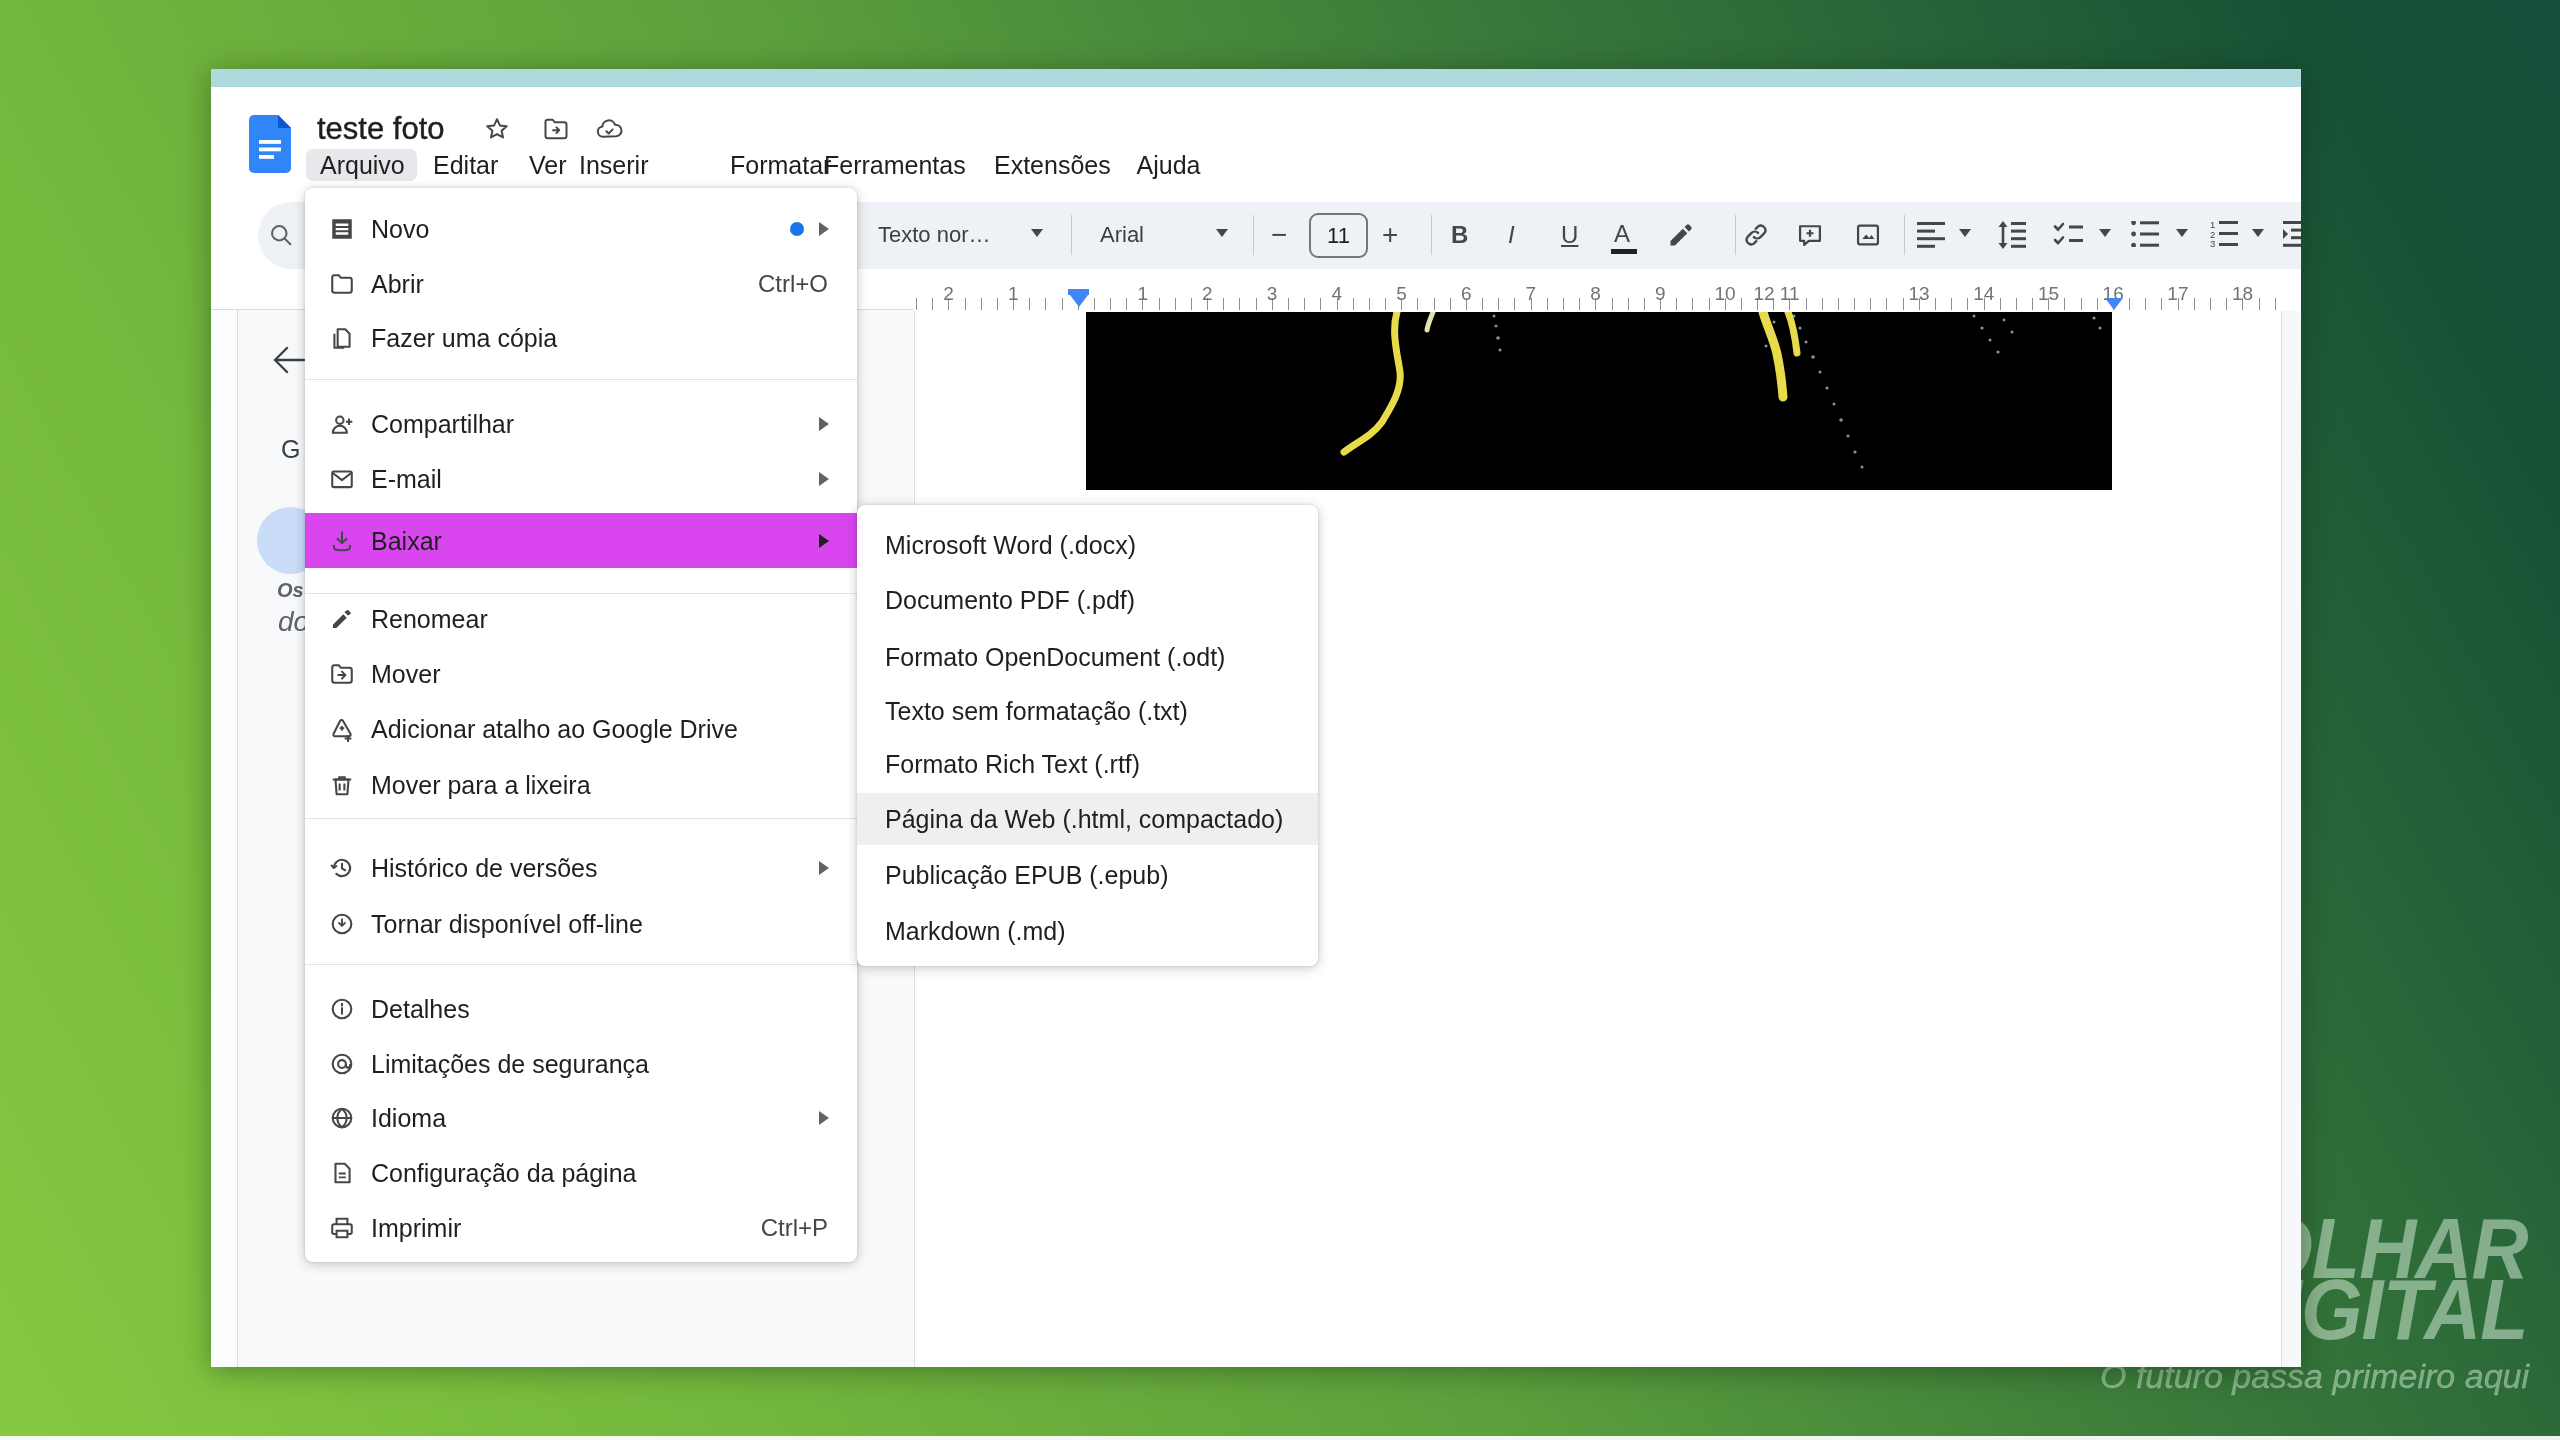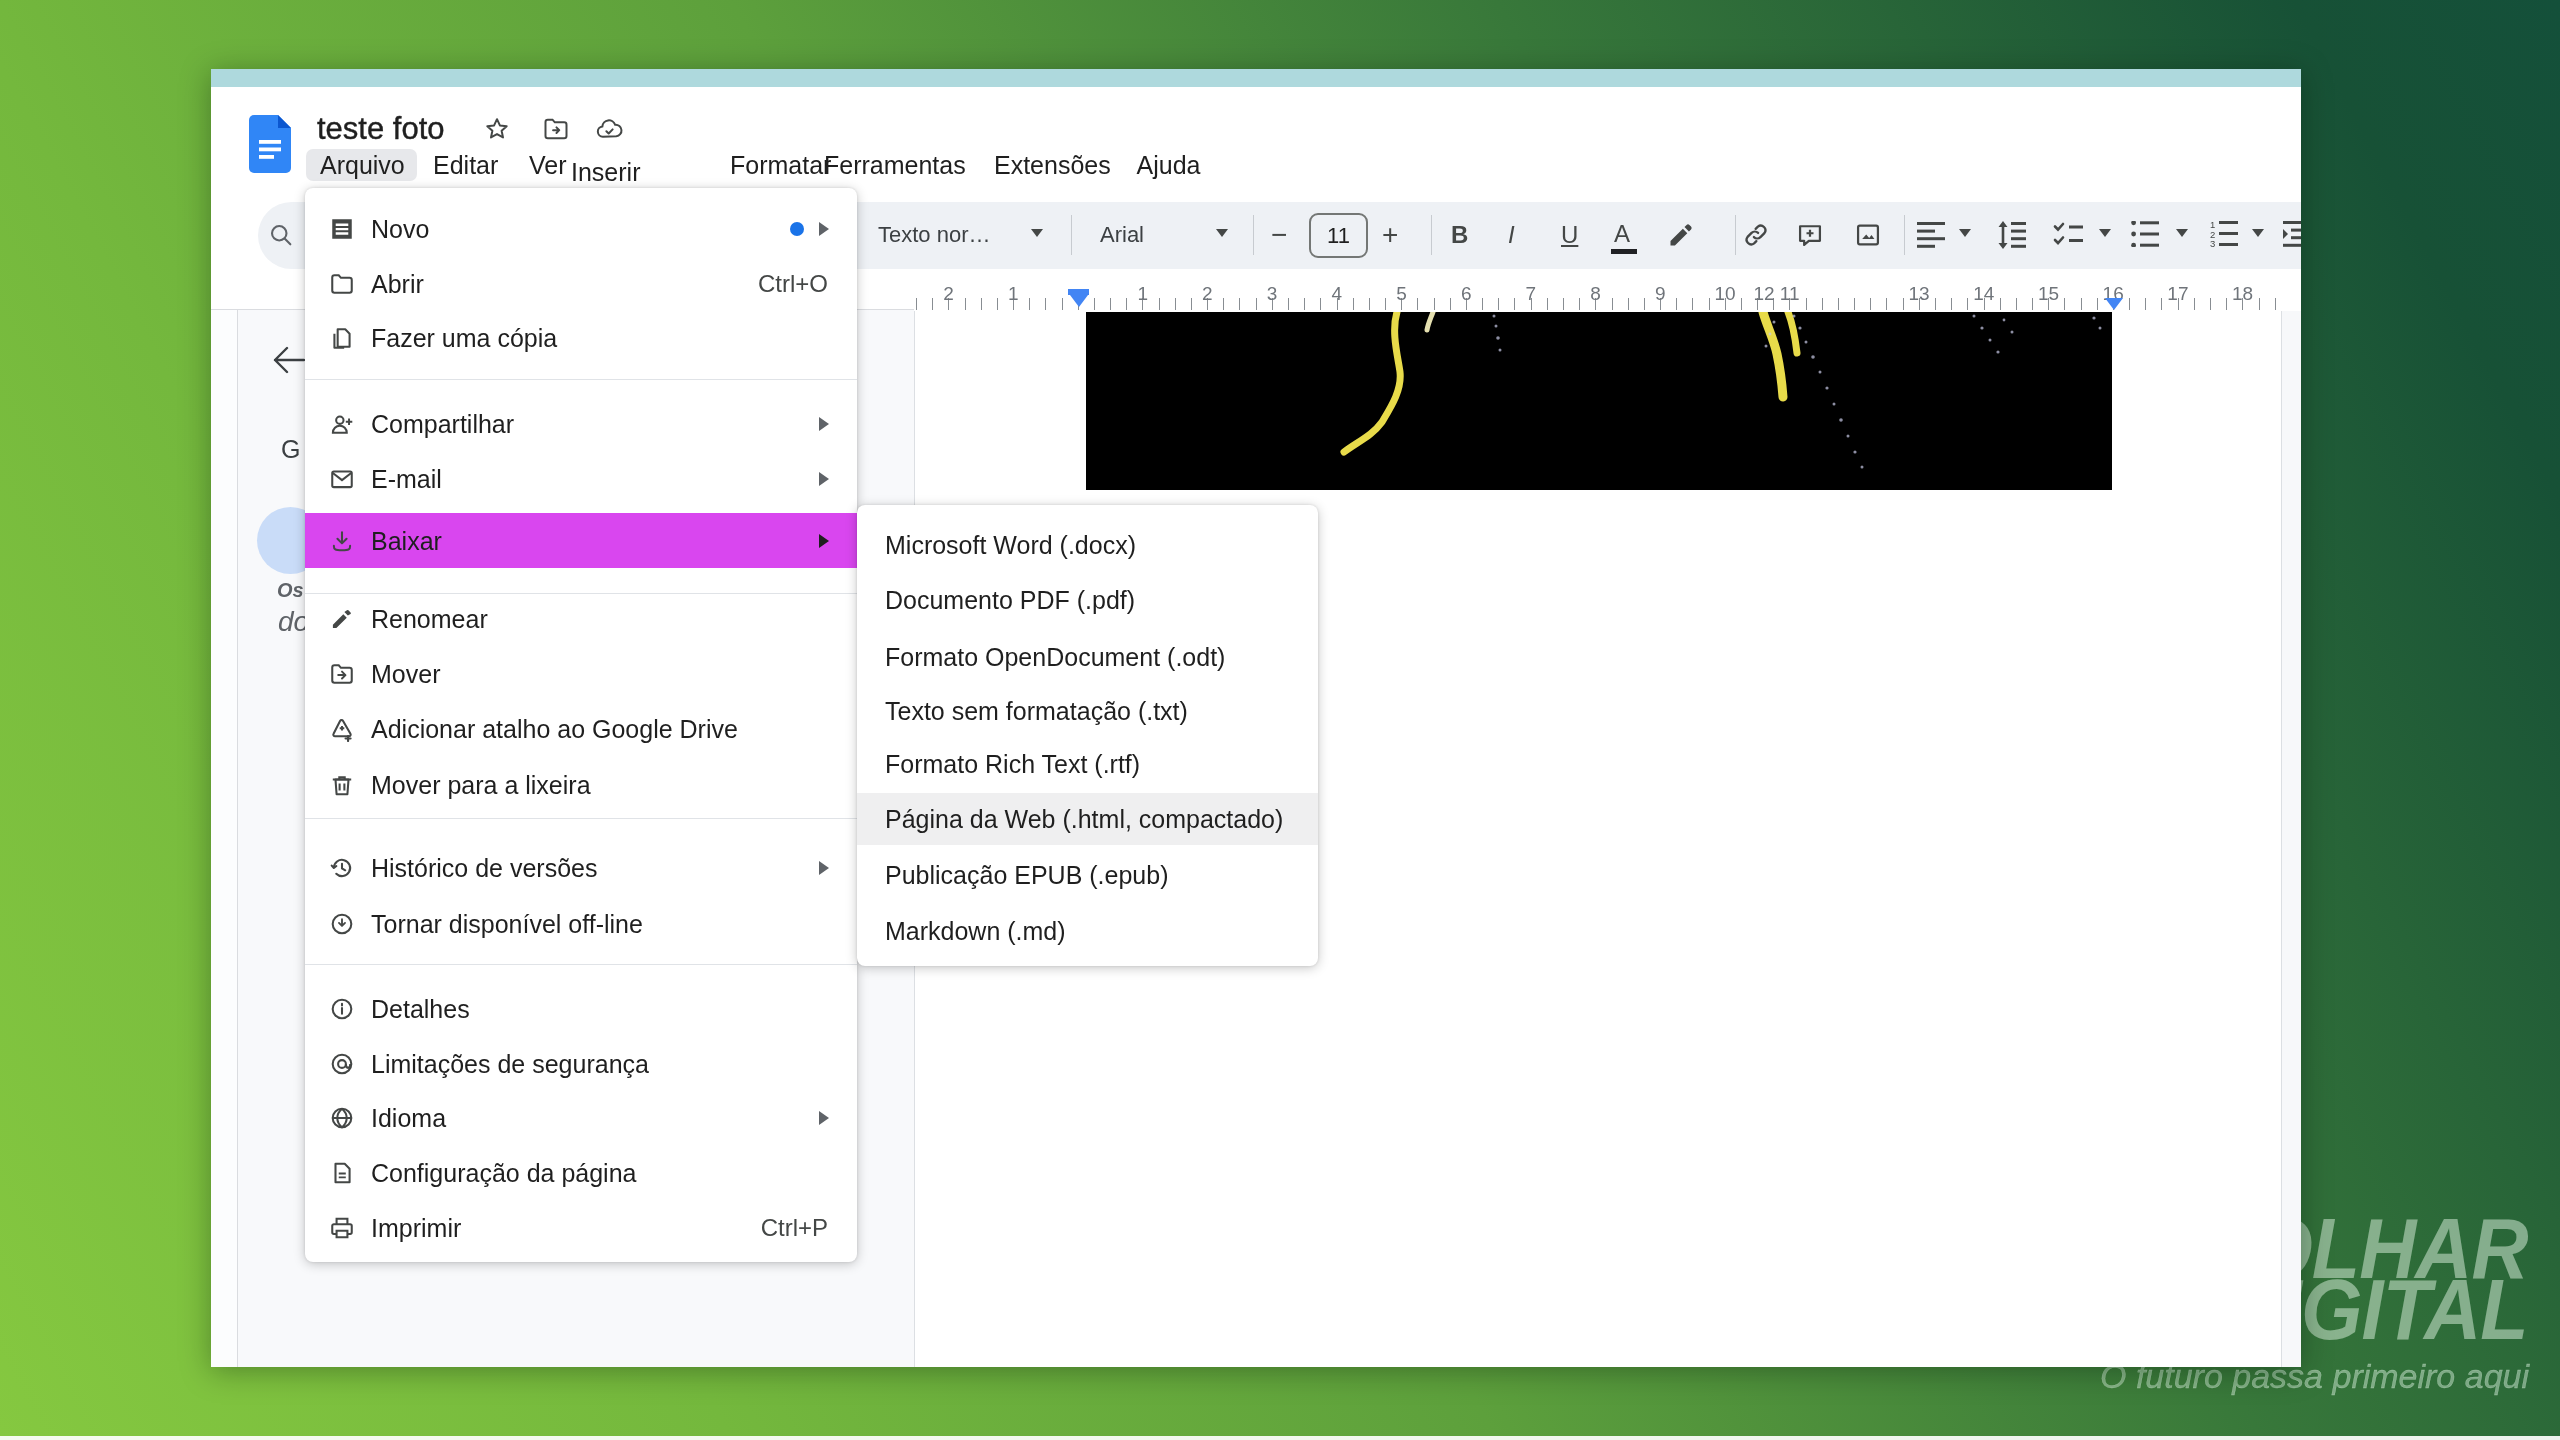--- a/index.html
+++ b/index.html
@@ -95,21 +95,21 @@
   <svg class="hico" style="left:384px" width="29" height="28" viewBox="0 0 24 24" fill="none" stroke="#444746" stroke-width="1.7">
     <path d="M6.3 18.6 a4.4 4.4 0 0 1 -.4 -8.77 A5.6 5.6 0 0 1 16.8 8.4 a4.9 4.9 0 0 1 1 9.9 Z"></path>
     <path d="M9.3 13.9 l2 2 3.4-3.6" stroke-linecap="round" stroke-linejoin="round"></path>
   </svg>
 
   <div id="menurow">
     <div id="arquivobox"></div>
     <div class="mitem" style="left:109px; width:84px;">Arquivo</div>
     <div class="mitem" style="left:222px; width:62px;">Editar</div>
     <div class="mitem" style="left:318px; width:35px;">Ver</div>
-    <div class="mitem" style="left:360px; width:67px;margin-top:7px;">Inserir</div>
+    <div class="mitem" style="left:368px; width:67px;">Inserir</div>
     <div class="mitem" style="left:483px; width:90px;margin-left:36px;">Formatar</div>
     <div class="mitem" style="left:613px; width:137px;">Ferramentas</div>
     <div class="mitem" style="left:783px; width:112px;">Extensões</div>
     <div class="mitem" style="left:925px; width:65px;">Ajuda</div>
   </div>
 
   <div id="toolbar"></div>
   <div id="toolbaritems">
     <svg class="tico" style="left:56px; top:152px;" width="28" height="28" viewBox="0 0 24 24" fill="none" stroke="#5f6368" stroke-width="1.8">
         <circle cx="10.5" cy="10.5" r="6.2"></circle>

